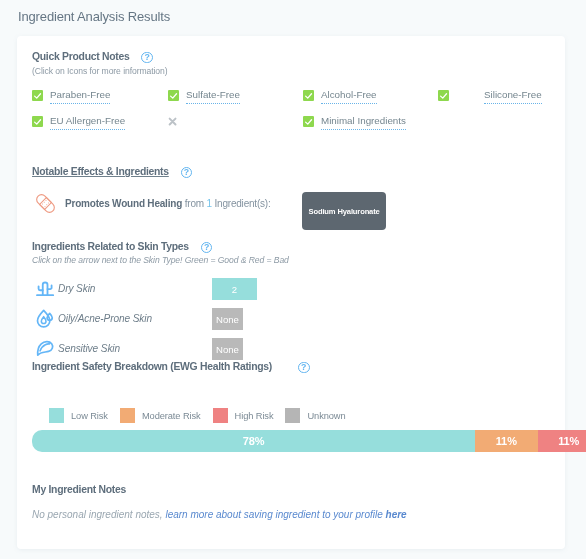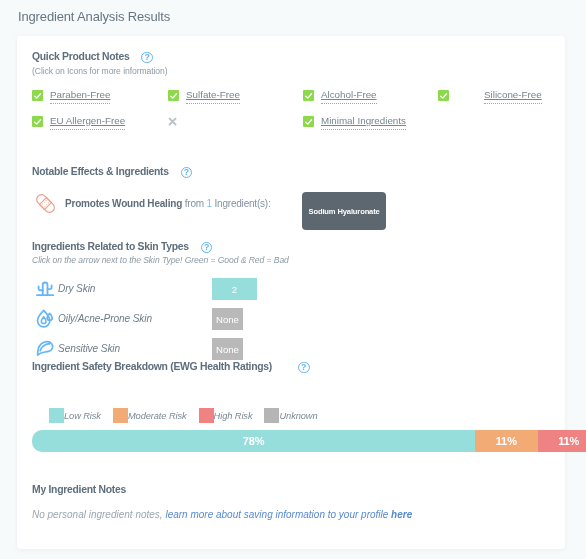--- a/index.html
+++ b/index.html
@@ -29,21 +29,21 @@
   .qglyph { position:absolute; left:0; top:0; width:100%; height:100%; font-style:normal;
      font-size:8.8px; font-weight:bold; color:#62b5f0; line-height:9.2px; text-align:center; }
   .sub { position:absolute; font-size:8.6px; color:#8d9aa5; white-space:nowrap; letter-spacing:-0.08px; }
   .sub.i { font-style:italic; }
 
   
   .qn-item { position:absolute; display:flex; align-items:flex-start; }
   .cbox { width:11px;height:11px;flex:0 0 11px; margin-top:2px; display:block; }
   .xmk  { width:11px;height:11px;flex:0 0 11px; margin-top:2px; display:block; }
   .qn-txt { margin-left:7px; font-size:9.8px; color:#75868f; line-height:13px; }
-  .qn-txt span { border-bottom:1px dotted #69b4e8; display:inline-block; line-height:12px; padding-bottom:1.5px;text-decoration:underline;}
+  .qn-txt span { border-bottom:1px dotted #69b4e8; display:inline-block; line-height:12px; padding-bottom:1.5px;}
   .qn-item.wrap2 { display:block; }
   .qn-item.wrap2 .xmk { position:absolute; left:0px; top:1px; }
   .qn-item.wrap2 .qn-txt { margin-left:18px; }
   .qn-txt .ln2 { display:block; margin-left:-18px; margin-top:1px; }
 
   
   .eff-row { position:absolute; display:flex; align-items:center; white-space:nowrap; }
   .eff-ico { width:25px; height:25px; flex:0 0 25px; display:block; margin-left:1px; }
   .eff-text { font-size:10px; color:#5e6e7c; font-weight:bold; margin-left:7px; letter-spacing:-0.2px;}
   .eff-text .light { color:#8493a0; font-weight:normal; }
@@ -56,21 +56,21 @@
   .skin-row { position:absolute; display:flex; align-items:center; }
   .skin-ico { width:20px; height:20px; flex:0 0 20px; display:block; margin-left:1px; }
   .skin-label { font-size:10.1px; font-style:italic; color:#6d7d89; margin-left:3px; white-space:nowrap; letter-spacing:-0.1px;}
   .skin-badge { position:absolute; height:22px; display:flex; padding:0 4px; min-width:26px;
     align-items:center; justify-content:center; color:#fff; font-size:9.6px; }
   .skin-badge.wide { min-width:45px; }
 
   
   .legend { position:absolute; display:flex; align-items:center; }
   .legend .sw { width:15px;height:15px;flex:0 0 15px; }
-  .legend .lb { font-size:9.3px; color:#7b8a95; margin-right:12px; white-space:nowrap; letter-spacing:-0.1px;font-style:italic;}
+  .legend .lb { font-size:9.3px; color:#7b8a95; margin-left:7px; margin-right:12px; white-space:nowrap; letter-spacing:-0.1px;}
   .bar { position:absolute; border-radius:4px; overflow:hidden; display:flex; }
   .bar .seg { display:flex; align-items:center; justify-content:center;
     color:#fff; font-size:11px; font-weight:bold; letter-spacing:-0.1px; }
 
   
   .notes-empty { position:absolute; font-size:10px; font-style:italic;
     color:#9aa7b1; white-space:nowrap; }
   .notes-empty .lnk { color:#5989cf; cursor:pointer; }
   .notes-empty .lnk.b { font-weight:bold; }
 </style>
@@ -132,21 +132,21 @@
       </div>
       <div class="qn-item" style="left: 286px; top: 78px;">
         <svg class="cbox" viewBox="0 0 16 16">
           <rect x="0" y="0" width="16" height="16" rx="1.6" fill="#8ed84e"></rect>
           <path d="M3.8 8.9 L6.9 11.8 L12.4 5.4" fill="none" stroke="#fff" stroke-width="1.85" stroke-linecap="round" stroke-linejoin="round"></path>
         </svg>
         <div class="qn-txt"><span>Minimal Ingredients</span></div>
       </div>
     </div>
 
-  <div class="sec-head" style="left:15px; top:129px;">
+  <div class="sec-head" style="left:15px; top:129px;text-decoration:underline;">
     <div class="h">Notable Effects &amp; Ingredients</div>
     <span class="qmark">
       <i class="qglyph">?</i>
     </span>
   </div>
 
   <div id="eff-list">
       <div class="eff-row" style="left: 15px; top: 155px;">
         <svg class="eff-ico" viewBox="0 0 32 32">
           <g transform="rotate(45 16 16)">
@@ -232,16 +232,16 @@
       <div class="seg" style="background: rgb(150, 222, 220); width: 78%;">78%</div>
       <div class="seg" style="background: rgb(242, 171, 116); width: 11%;">11%</div>
       <div class="seg" style="background: rgb(239, 130, 130); width: 11%;">11%</div>
     </div>
 
   <div class="sec-head" style="left:15px; top:448px;">
     <div class="h">My Ingredient Notes</div>
   </div>
   <div class="notes-empty" style="left:15px; top:473px;">
     <span>No personal ingredient notes,</span>
-    <span class="lnk">learn more about saving information to your profile</span>
+    <span class="lnk">learn more about saving ingredient to your profile</span>
     <span class="lnk b">here</span>
   </div>
 </div>
 
 </body></html>

